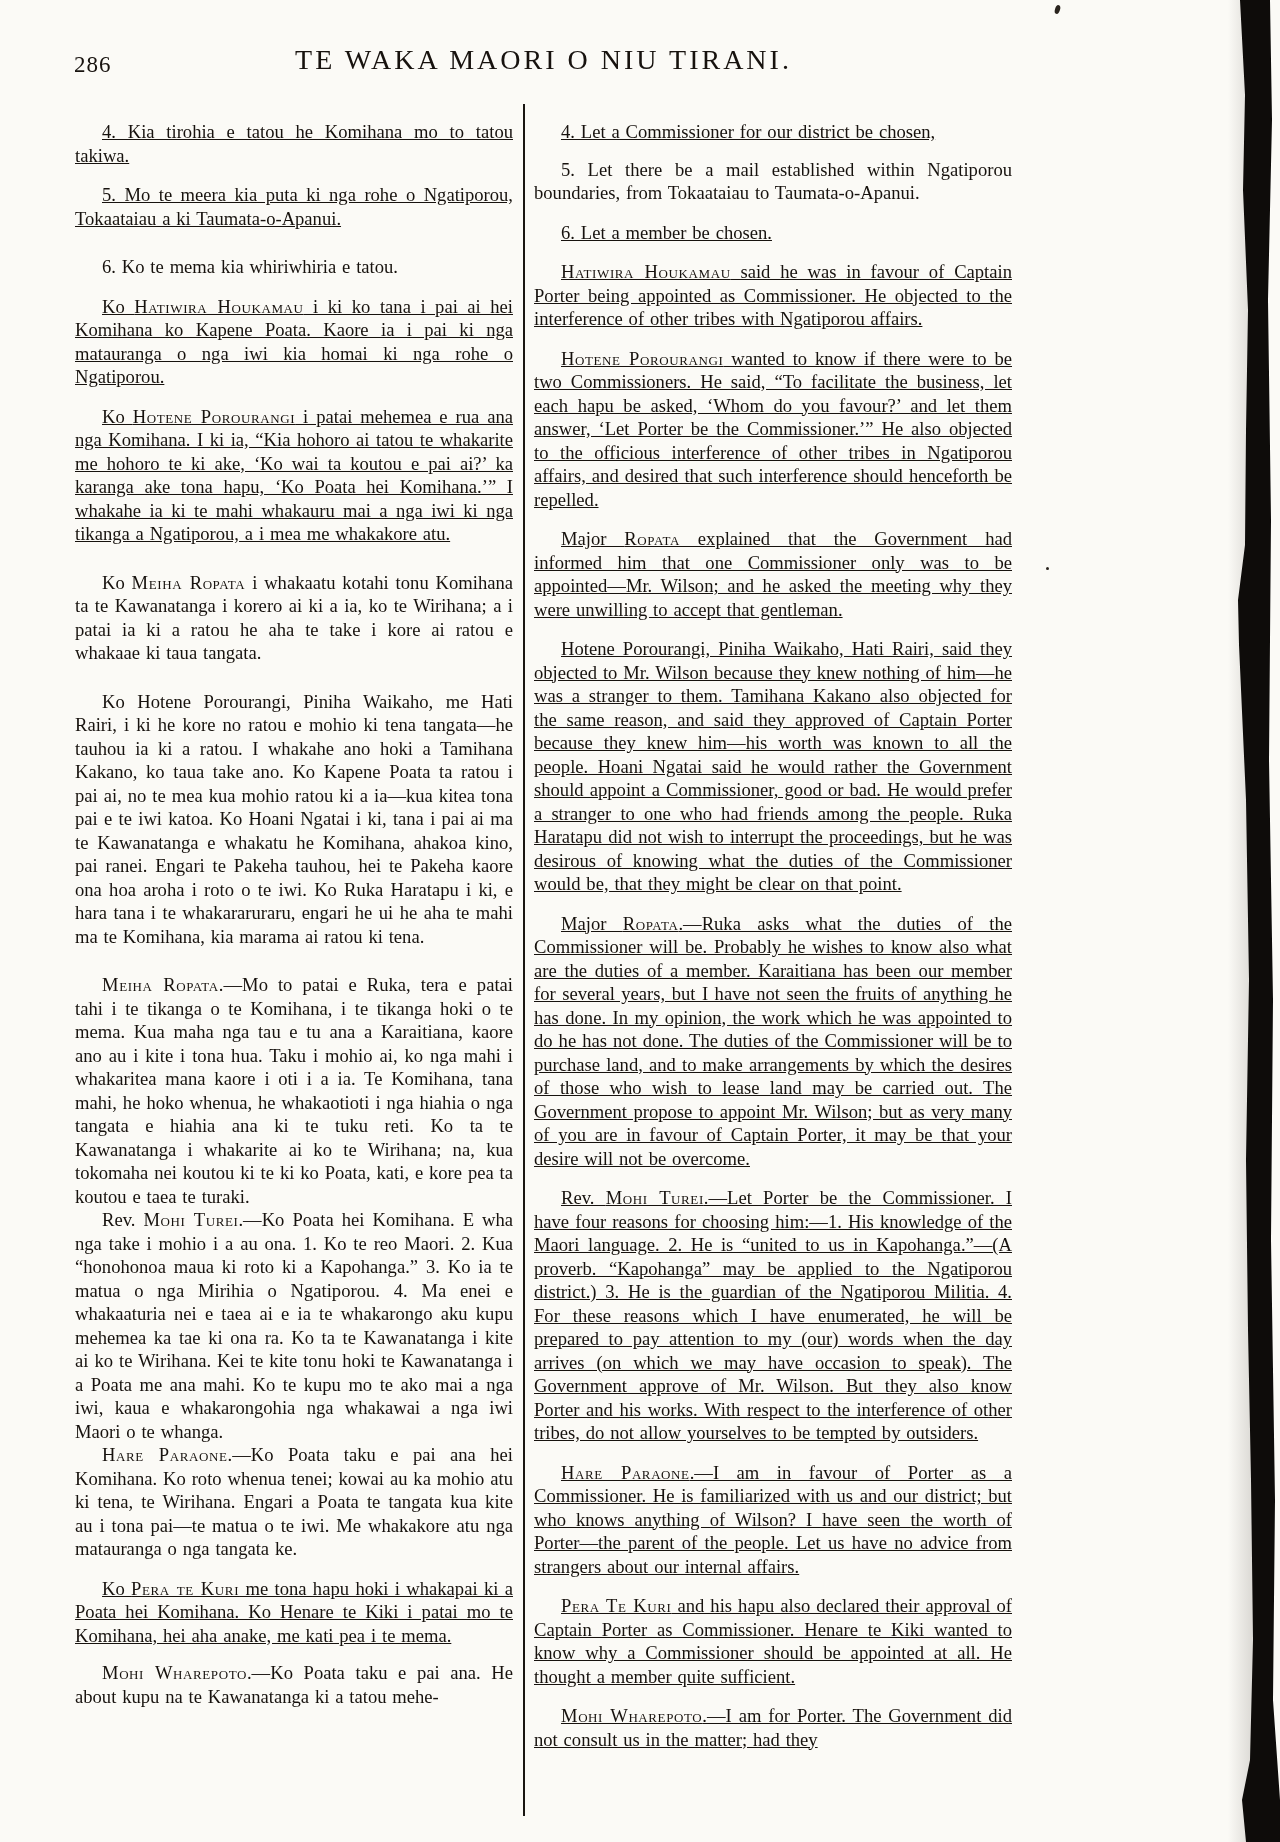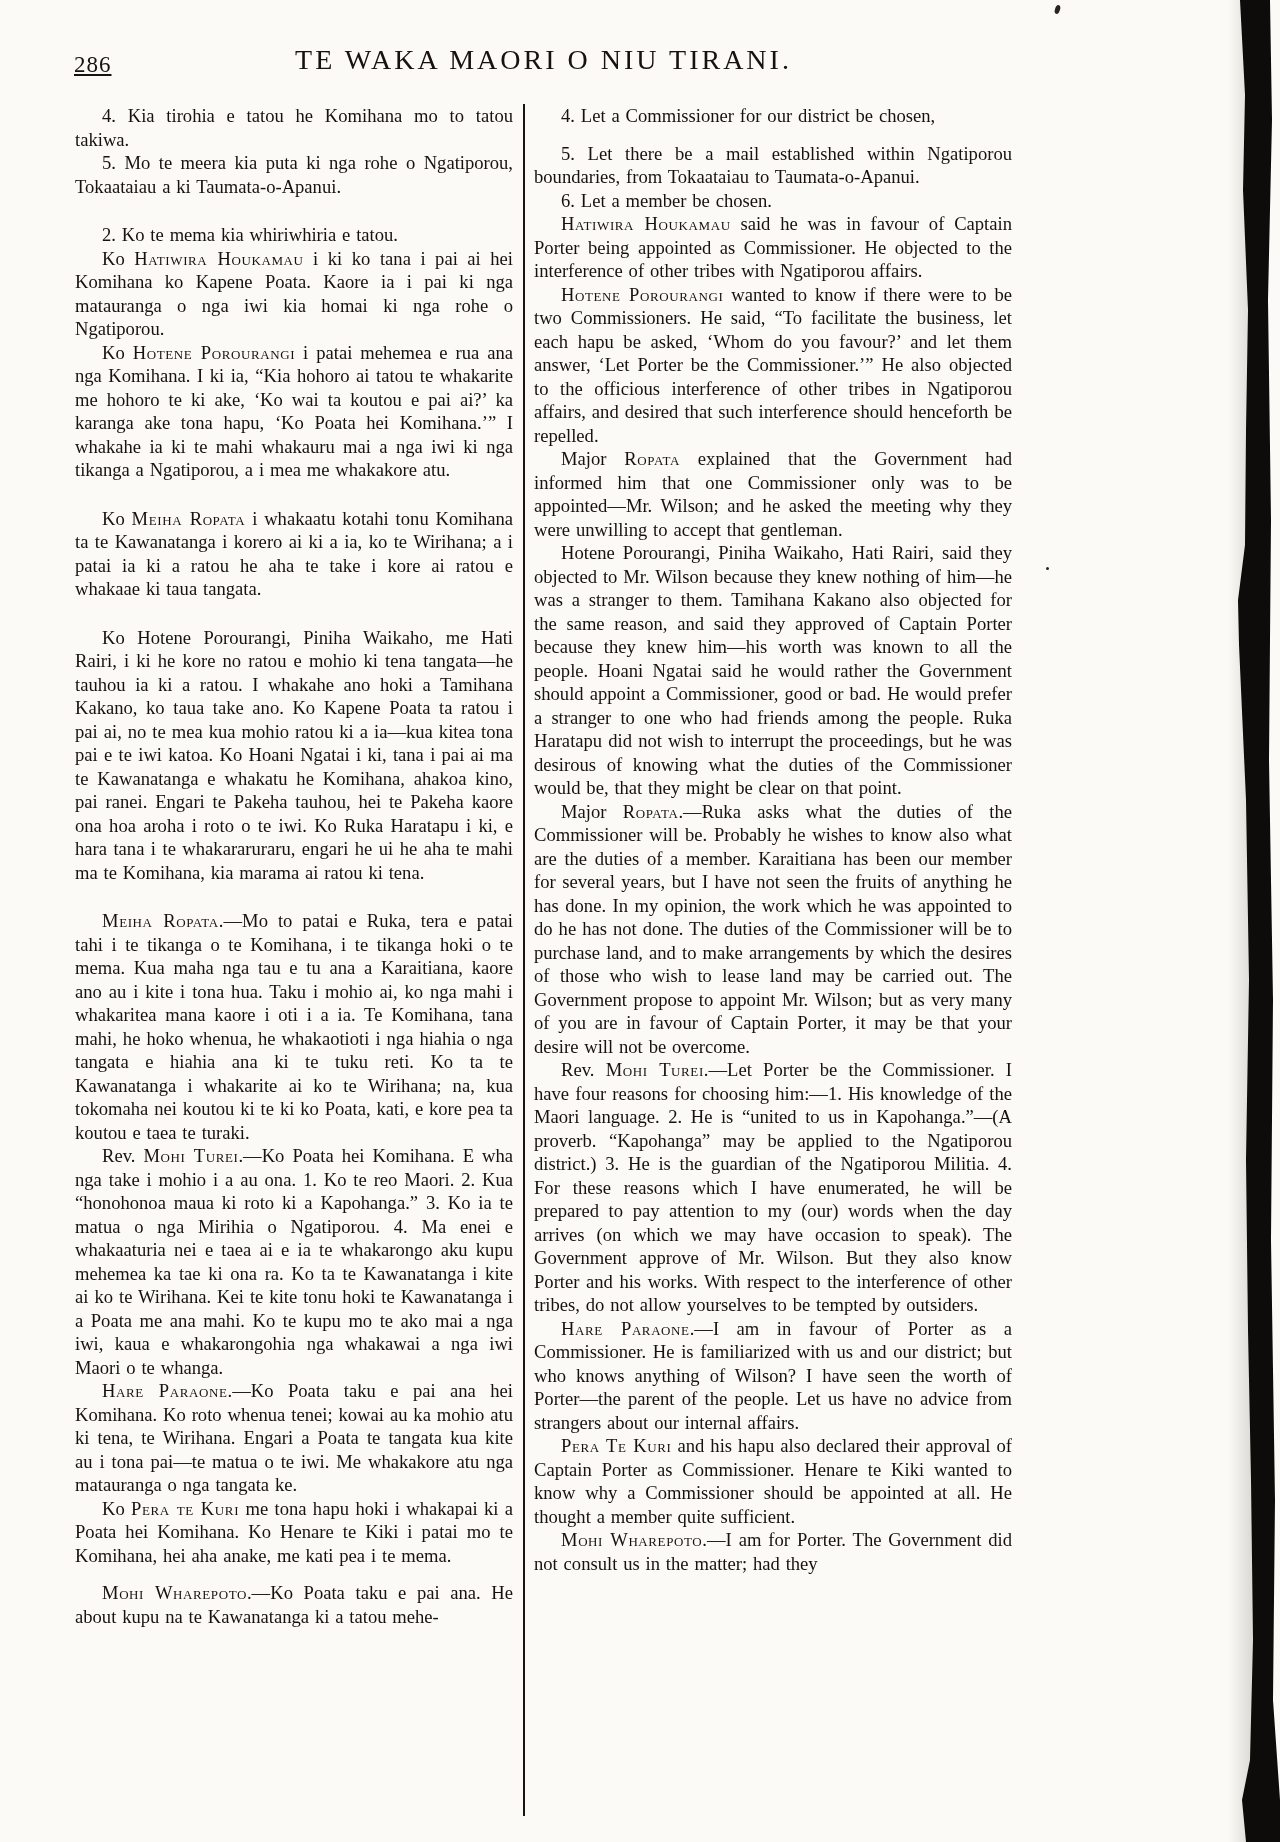--- a/index.html
+++ b/index.html
@@ -12,21 +12,21 @@
     background:#ffffff;
     font-family:"Liberation Serif","DejaVu Serif",serif;
   }
   .page{
     position:absolute;inset:0;
     background:var(--paper);
     color:var(--ink);
   }
   .page-num{
     position:absolute;left:74px;top:52px;
-    font-size:23px;letter-spacing:1px;text-decoration:underline;
+    font-size:23px;letter-spacing:1px;
   }
   .masthead{
     position:absolute;left:75px;top:44px;width:937px;
     text-align:center;margin:0;
     font-size:28px;font-weight:400;letter-spacing:3px;
     font-family:"Liberation Serif","DejaVu Serif",serif;
   }
   .columns{
     position:absolute;left:75px;top:104px;width:937px;
     display:flex;align-items:flex-start;
@@ -41,21 +41,21 @@
     flex:none;
   }
   .para{
     margin:0;
     font-size:18.6px;
     line-height:23.5px;
     text-align:justify;
     text-indent:27px;
     word-spacing:1.2px;
   }
-  .gap-none{margin-top:0;}
+  .gap-none{margin-top:16px;text-decoration:underline;}
   .gap-small{margin-top:14px;}
   .gap-medium{margin-top:25px;}
   .gap-large{}
   .sc{
     font-variant:small-caps;
     letter-spacing:0.6px;
   }
   
   .edge-shade{
     position:absolute;top:0;right:26px;width:26px;height:1842px;
@@ -84,21 +84,21 @@
 <body>
 
 <div class="page">
   <span class="page-num">286</span>
   <h1 class="masthead">TE WAKA MAORI O NIU TIRANI.</h1>
 
   <div class="columns">
     <div class="col col-left" id="col-left">
         <p class="para gap-none"><span>4. Kia tirohia e tatou he Komihana mo to tatou takiwa.</span></p>
         <p class="para gap-none"><span>5. Mo te meera kia puta ki nga rohe o Ngatiporou, Tokaataiau a ki Taumata-o-Apanui.</span></p>
-        <p class="para gap-medium"><span>2. Ko te mema kia whiriwhiria e tatou.</span></p>
+        <p class="para gap-medium"><span>6. Ko te mema kia whiriwhiria e tatou.</span></p>
         <p class="para gap-none"><span>Ko </span><span class="sc">Hatiwira Houkamau</span><span> i ki ko tana i pai ai hei Komihana ko Kapene Poata. Kaore ia i pai ki nga matauranga o nga iwi kia homai ki nga rohe o Ngatiporou.</span></p>
         <p class="para gap-none"><span>Ko </span><span class="sc">Hotene Porourangi</span><span> i patai mehemea e rua ana nga Komihana. I ki ia, “Kia hohoro ai tatou te whakarite me hohoro te ki ake, ‘Ko wai ta koutou e pai ai?’ ka karanga ake tona hapu, ‘Ko Poata hei Komihana.’” I whakahe ia ki te mahi whakauru mai a nga iwi ki nga tikanga a Ngatiporou, a i mea me whakakore atu.</span></p>
         <p class="para gap-medium"><span>Ko </span><span class="sc">Meiha Ropata</span><span> i whakaatu kotahi tonu Komihana ta te Kawanatanga i korero ai ki a ia, ko te Wirihana; a i patai ia ki a ratou he aha te take i kore ai ratou e whakaae ki taua tangata.</span></p>
         <p class="para gap-medium"><span>Ko Hotene Porourangi, Piniha Waikaho, me Hati Rairi, i ki he kore no ratou e mohio ki tena tangata—he tauhou ia ki a ratou. I whakahe ano hoki a Tamihana Kakano, ko taua take ano. Ko Kapene Poata ta ratou i pai ai, no te mea kua mohio ratou ki a ia—kua kitea tona pai e te iwi katoa. Ko Hoani Ngatai i ki, tana i pai ai ma te Kawanatanga e whakatu he Komihana, ahakoa kino, pai ranei. Engari te Pakeha tauhou, hei te Pakeha kaore ona hoa aroha i roto o te iwi. Ko Ruka Haratapu i ki, e hara tana i te whakararuraru, engari he ui he aha te mahi ma te Komihana, kia marama ai ratou ki tena.</span></p>
         <p class="para gap-medium"><span class="sc">Meiha Ropata</span><span>.—Mo to patai e Ruka, tera e patai tahi i te tikanga o te Komihana, i te tikanga hoki o te mema. Kua maha nga tau e tu ana a Karaitiana, kaore ano au i kite i tona hua. Taku i mohio ai, ko nga mahi i whakaritea mana kaore i oti i a ia. Te Komihana, tana mahi, he hoko whenua, he whakaotioti i nga hiahia o nga tangata e hiahia ana ki te tuku reti. Ko ta te Kawanatanga i whakarite ai ko te Wirihana; na, kua tokomaha nei koutou ki te ki ko Poata, kati, e kore pea ta koutou e taea te turaki.</span></p>
         <p class="para gap-large"><span>Rev. </span><span class="sc">Mohi Turei</span><span>.—Ko Poata hei Komihana. E wha nga take i mohio i a au ona. 1. Ko te reo Maori. 2. Kua “honohonoa maua ki roto ki a Kapohanga.” 3. Ko ia te matua o nga Mirihia o Ngatiporou. 4. Ma enei e whakaaturia nei e taea ai e ia te whakarongo aku kupu mehemea ka tae ki ona ra. Ko ta te Kawanatanga i kite ai ko te Wirihana. Kei te kite tonu hoki te Kawanatanga i a Poata me ana mahi. Ko te kupu mo te ako mai a nga iwi, kaua e whakarongohia nga whakawai a nga iwi Maori o te whanga.</span></p>
         <p class="para gap-large"><span class="sc">Hare Paraone</span><span>.—Ko Poata taku e pai ana hei Komihana. Ko roto whenua tenei; kowai au ka mohio atu ki tena, te Wirihana. Engari a Poata te tangata kua kite au i tona pai—te matua o te iwi. Me whakakore atu nga matauranga o nga tangata ke.</span></p>
         <p class="para gap-none"><span>Ko </span><span class="sc">Pera te Kuri</span><span> me tona hapu hoki i whakapai ki a Poata hei Komihana. Ko Henare te Kiki i patai mo te Komihana, hei aha anake, me kati pea i te mema.</span></p>
         <p class="para gap-small"><span class="sc">Mohi Wharepoto</span><span>.—Ko Poata taku e pai ana. He about kupu na te Kawanatanga ki a tatou mehe-</span></p>
       </div>

